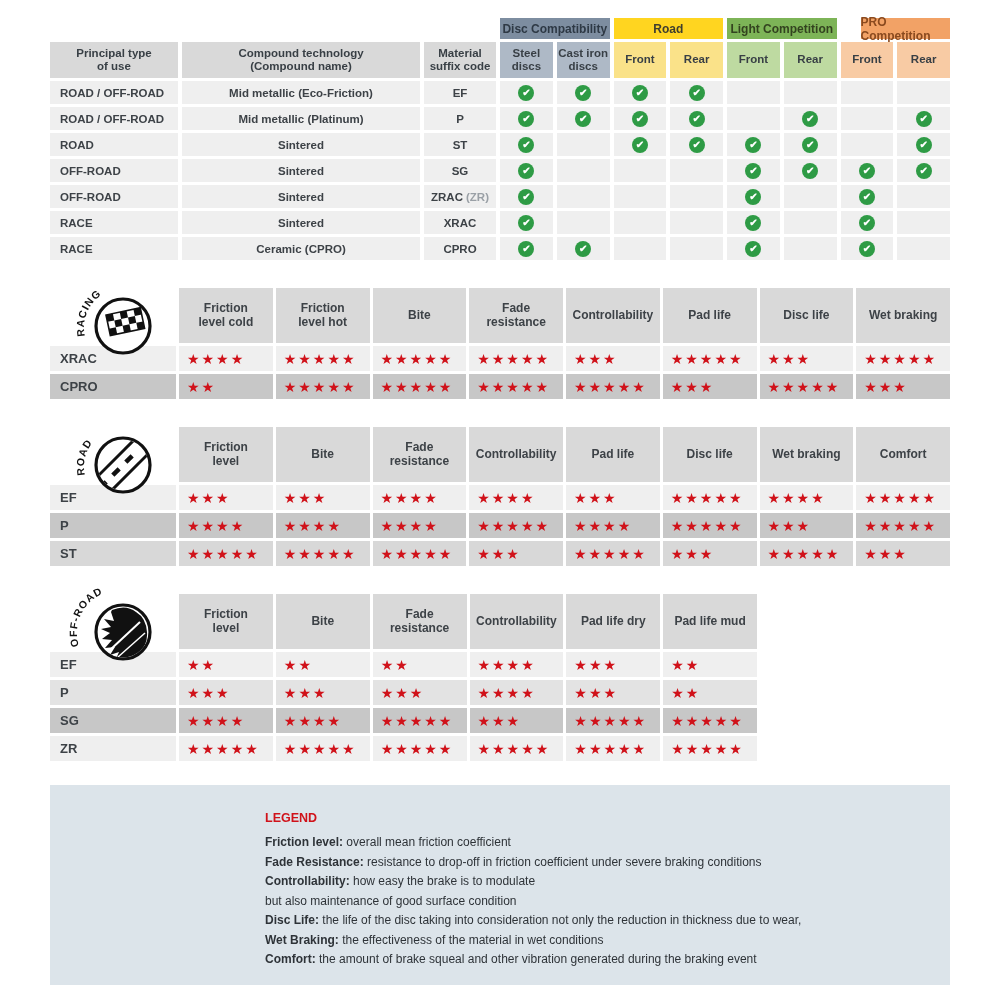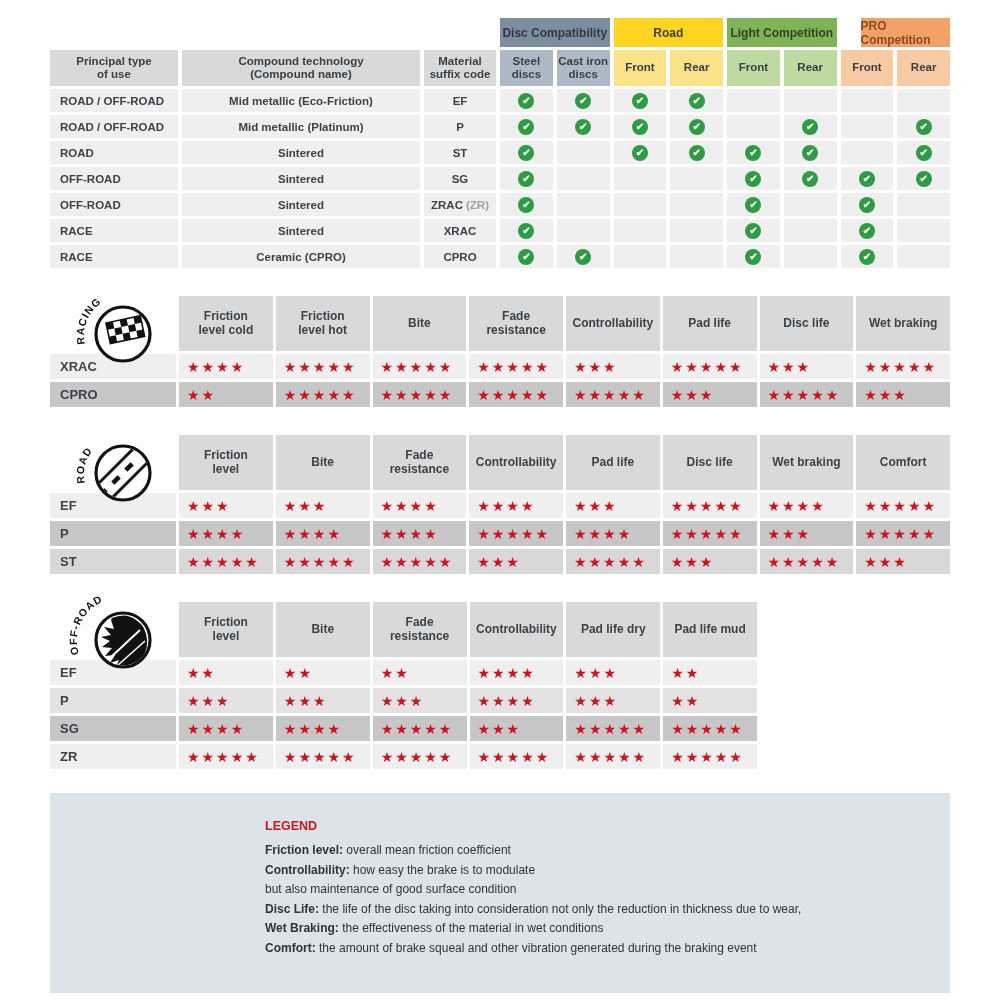--- a/index.html
+++ b/index.html
@@ -5,21 +5,21 @@
   html,body { margin:0; padding:0; background:#ffffff; }
   body {
     width:1000px; height:1000px; overflow:hidden;
     font-family:"Liberation Sans", sans-serif;
     color:var(--text-dark, #3d4247);
   }
   .page { width:900px; margin:0 auto; padding-top:18px; position:relative; }
 
   
   .compat { display:grid; grid-template-columns:128px 238px 72px repeat(8, 1fr); gap:3px 4px; }
-  .group-h { height:29px; display:flex; align-items:center; justify-content:center;
+  .group-h { height:21px; display:flex; align-items:center; justify-content:center;
              font-size:12px; font-weight:bold; }
   .gh-disc  { background:var(--disc-group);  color:var(--disc-text); }
   .gh-road  { background:var(--road-group);  color:var(--road-text); }
   .gh-light { background:var(--light-group); color:var(--light-text); }
   .gh-pro   { background:var(--pro-group);   color:var(--pro-text); }
   .sub-h { height:36px; display:flex; align-items:center; justify-content:center; text-align:center;
            font-size:11.5px; font-weight:bold; white-space:pre-line; line-height:1.15; color:#383f45; }
   .main-h   { background:var(--header-gray); }
   .sub-disc { background:var(--disc-sub); }
   .sub-road { background:var(--road-sub); }
@@ -404,20 +404,21 @@
         <div class="rt-stars shade-light">★★★★★</div>
         <div class="rt-stars shade-light">★★★★★</div>
         <div class="rt-stars shade-light">★★★★★</div>
         <div class="rt-stars shade-light">★★★★★</div>
       </div>
     </div>
   <div class="legend">
     <div class="legend-title">LEGEND</div>
     <div id="legend-entries">
         <div class="legend-line"><span class="legend-term">Friction level: </span><span>overall mean friction coefficient</span></div>
+        <div class="legend-line"><span class="legend-term">Fade Resistance: </span><span>resistance to drop-off in friction coefficient under severe braking conditions</span></div>
         <div class="legend-line"><span class="legend-term">Controllability: </span><span>how easy the brake is to modulate</span></div>
         <div class="legend-line"><span>but also maintenance of good surface condition</span></div>
         <div class="legend-line"><span class="legend-term">Disc Life: </span><span>the life of the disc taking into consideration not only the reduction in thickness due to wear,</span></div>
         <div class="legend-line"><span class="legend-term">Wet Braking: </span><span>the effectiveness of the material in wet conditions</span></div>
         <div class="legend-line"><span class="legend-term">Comfort: </span><span>the amount of brake squeal and other vibration generated during the braking event</span></div>
       </div>
   </div>
 </div>
 
 </body></html>

